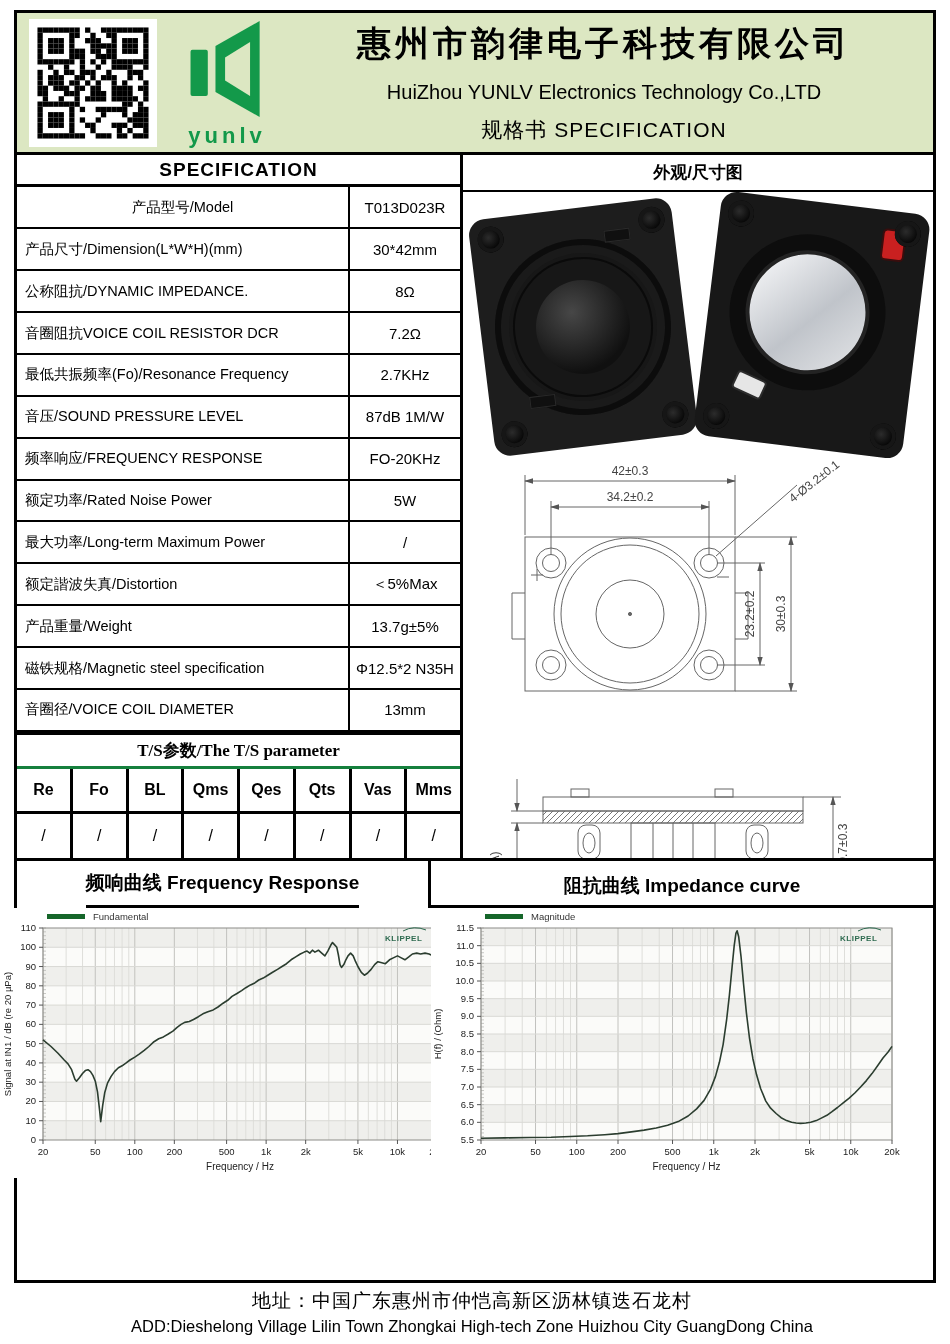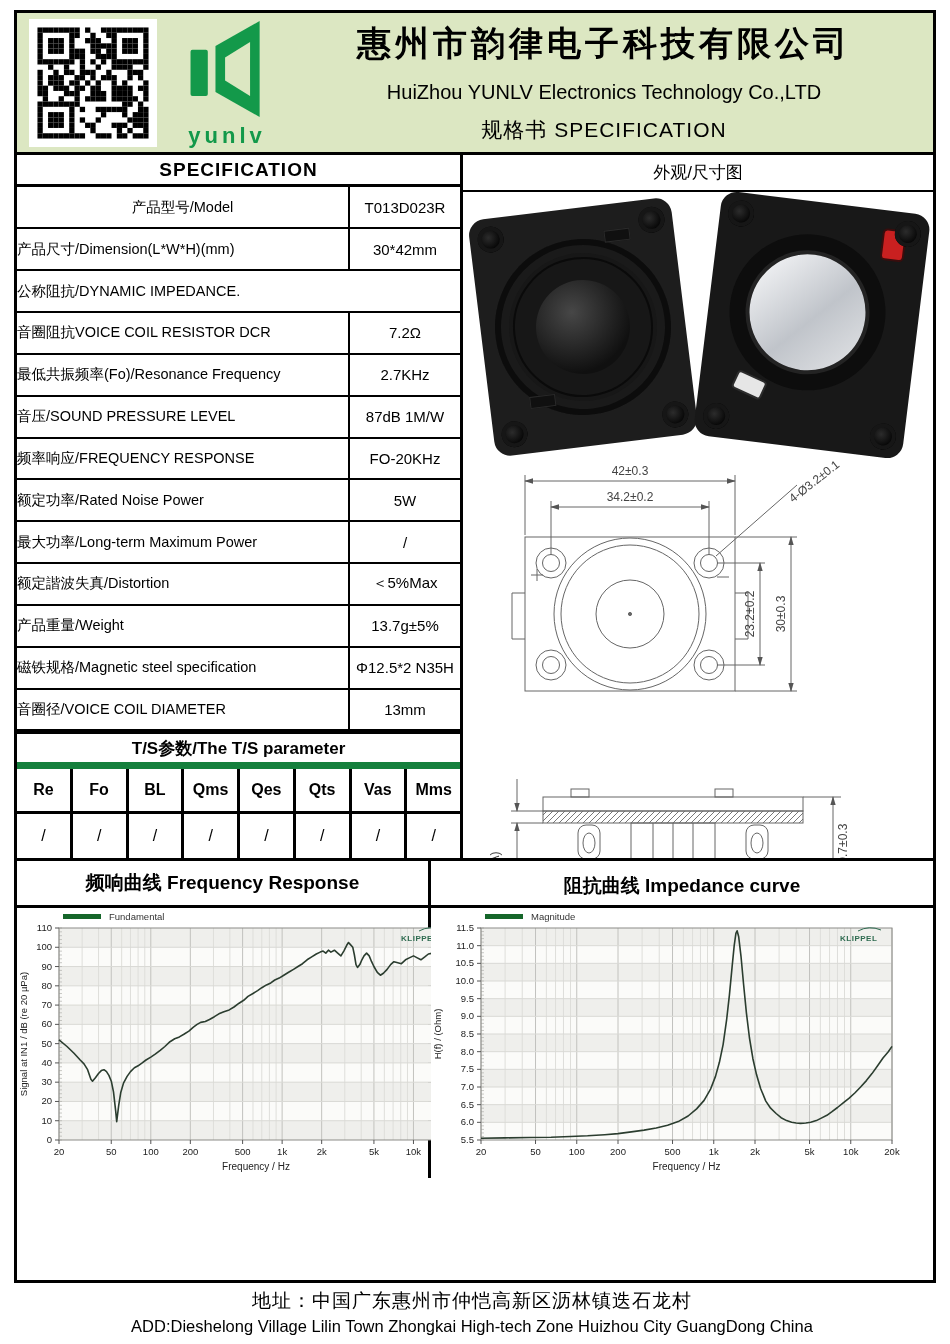--- a/index.html
+++ b/index.html
@@ -21,31 +21,31 @@
   .doc-title { font-size:21px; margin-top:12px; letter-spacing:1px; }
 
   
   .main { display:flex; height:706px; border-bottom:3px solid #000; }
   .left-col { width:446px; border-right:3px solid #000; display:flex; flex-direction:column; }
   .right-col { flex:1; position:relative; overflow:hidden; }
 
   .spec-title { height:37px; border-bottom:3px solid #000; display:flex; align-items:center; justify-content:center; font-weight:bold; font-size:19px; letter-spacing:1px; }
   .srow { height:48px; display:flex; border-bottom:2px solid #000; }
   .srow:last-of-type { border-bottom:none; }
-  .slabel { flex:1; display:flex; align-items:center; padding-left:0; font-size:14.5px; }
+  .slabel { flex:1; display:flex; align-items:center; padding-left:8px; font-size:14.5px; }
   .srow.center .slabel { justify-content:center; padding-left:0; }
   .svalue { width:112px; border-left:2px solid #000; display:flex; align-items:center; justify-content:center; font-size:15px; }
 
-  .ts-title { height:42px; border-top:3px solid #000; border-bottom:7px solid #15803d; display:flex; align-items:center; justify-content:center; font-weight:bold; font-size:17px; }
+  .ts-title { height:42px; border-top:3px solid #000; border-bottom:3px solid #15803d; display:flex; align-items:center; justify-content:center; font-weight:bold; font-size:17px;font-family:Liberation Serif, serif; }
   .ts-row { display:flex; height:51px; }
   .ts-row.hdr { border-bottom:3px solid #000; font-weight:bold; }
   .ts-cell { flex:1; display:flex; align-items:center; justify-content:center; font-size:16px; border-right:3px solid #000; }
   .ts-cell:last-child { border-right:none; }
 
-  .panel-title { height:37px; border-bottom:2px solid #000; display:flex; align-items:center; justify-content:center; font-weight:normal; font-size:17px; }
+  .panel-title { height:37px; border-bottom:2px solid #000; display:flex; align-items:center; justify-content:center; font-weight:bold; font-size:17px; }
 
   
   .photos { position:absolute; left:0; top:39px; width:100%; height:258px; }
   .photo-front { position:absolute; left:18px; top:14px; width:204px; height:238px; background:#1d1d1d; border-radius:16px; transform:rotate(-7deg); }
   .pf-ring { position:absolute; left:50%; top:50%; width:176px; height:176px; margin:-88px 0 0 -88px; border-radius:50%; background:#171717; box-shadow: inset 0 0 0 6px #0c0c0c, inset 0 0 0 14px #1a1a1a; }
   .pf-ring2 { position:absolute; left:50%; top:50%; width:140px; height:140px; margin:-70px 0 0 -70px; border-radius:50%; border:2px solid #0a0a0a; }
   .pf-dome { position:absolute; left:50%; top:50%; width:94px; height:94px; margin:-47px 0 0 -47px; border-radius:50%; background:radial-gradient(circle at 40% 33%, #474747, #101010 72%); }
   .hole { position:absolute; width:26px; height:26px; border-radius:50%; background:radial-gradient(circle at 42% 42%, #2c2c2c, #000 66%); box-shadow: inset 0 0 0 4px #161616; }
   .h-tl { left:8px; top:8px; } .h-tr { right:8px; top:8px; } .h-bl { left:8px; bottom:8px; } .h-br { right:8px; bottom:8px; }
   .pf-tab { position:absolute; right:44px; top:26px; width:26px; height:12px; background:#101010; border:1px solid #2a2a2a; }
@@ -56,21 +56,21 @@
   .pb-terminal-red { position:absolute; right:24px; top:20px; width:20px; height:28px; background:#c92020; border-radius:3px; box-shadow:0 0 0 2px #3a0d0d; }
   .pb-terminal-white { position:absolute; left:36px; bottom:48px; width:28px; height:16px; background:#e6e6e6; transform:rotate(18deg); border-radius:2px; box-shadow:0 0 0 2px #2c2c2c; }
 
   .dim-front { position:absolute; left:14px; top:300px; }
   .dim-side  { position:absolute; left:20px; top:612px; }
   svg text { font-family:"Liberation Sans", sans-serif; }
 
   
   .charts { display:flex; height:317px; }
   .chart-panel { display:flex; flex-direction:column; }
-  .chart-panel.left { width:414px; border-right:3px solid #000; }
+  .chart-panel.left { width:414px; border-right:3px solid #000;align-items:center; }
   .chart-panel.right { flex:1; }
   .chart-title { height:48px; border-bottom:3px solid #000; display:flex; align-items:center; justify-content:center; font-weight:bold; font-size:19px; }
   .chart-title.low { align-items:flex-end; padding-bottom:6px; }
   .chart-body { flex:1; background:#fff; }
 
   
   .footer { position:absolute; left:12px; top:1288px; width:920px;text-align:center; }
   .addr-cn { font-size:19px; letter-spacing:1px; }
   .addr-en { font-size:16.5px; margin-top:3px; }
 </style>
@@ -362,20 +362,21 @@
       <div class="srow center">
         <div class="slabel">产品型号/Model</div>
         <div class="svalue">T013D023R</div>
       </div>
       <div class="srow">
         <div class="slabel">产品尺寸/Dimension(L*W*H)(mm)</div>
         <div class="svalue">30*42mm</div>
       </div>
       <div class="srow">
         <div class="slabel">公称阻抗/DYNAMIC IMPEDANCE.</div>
+        <div class="svalue">8Ω</div>
       </div>
       <div class="srow">
         <div class="slabel">音圈阻抗VOICE COIL RESISTOR DCR</div>
         <div class="svalue">7.2Ω</div>
       </div>
       <div class="srow">
         <div class="slabel">最低共振频率(Fo)/Resonance Frequency</div>
         <div class="svalue">2.7KHz</div>
       </div>
       <div class="srow">

